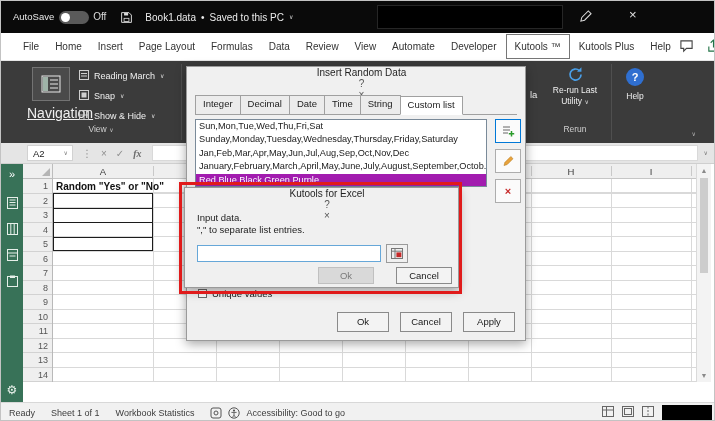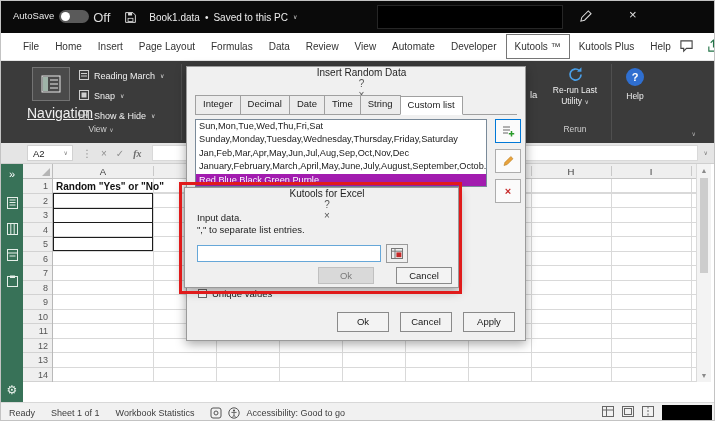--- a/index.html
+++ b/index.html
@@ -10,21 +10,21 @@
     border:1px solid #c3c3c3; background:#fff; overflow:hidden;
   }
 
   
   .titlebar { position:absolute; left:0; top:0; width:715px; height:32px;
     background:#0a0a0a; color:#e8e8e8; display:flex; align-items:center; }
   .autosave { display:flex; align-items:flex-start; gap:5px; margin-left:12px; font-size:9.5px; }
   .toggle-pill { width:30px; height:13px; background:#5a5a5a; border-radius:7px;
     display:flex; align-items:center; padding:0 2px; }
   .toggle-knob { width:9px; height:9px; border-radius:50%; background:#fff; }
-  .toggle-state { font-size:13px; color:#ddd; margin-left:-1px; }
+  .toggle-state { font-size:10px; color:#ddd; margin-left:-1px; }
   .tb-save { margin-left:14px; display:flex; }
   .doc-title { margin-left:12px; display:flex; align-items:center; gap:5px; font-size:10px; color:#ececec; }
   .chev { font-size:6px; line-height:1; opacity:.85; }
   .search-redacted { position:absolute; left:376px; top:4px; width:186px; height:24px;
     background:#000; border:1px solid #262626; }
   .tb-pencil { position:absolute; left:578px; top:9px; }
   .tb-close { position:absolute; left:628px; top:6px; font-size:13px; color:#e0e0e0; }
 
   
   .tabrow { position:absolute; left:0; top:32px; width:715px; height:28px;

